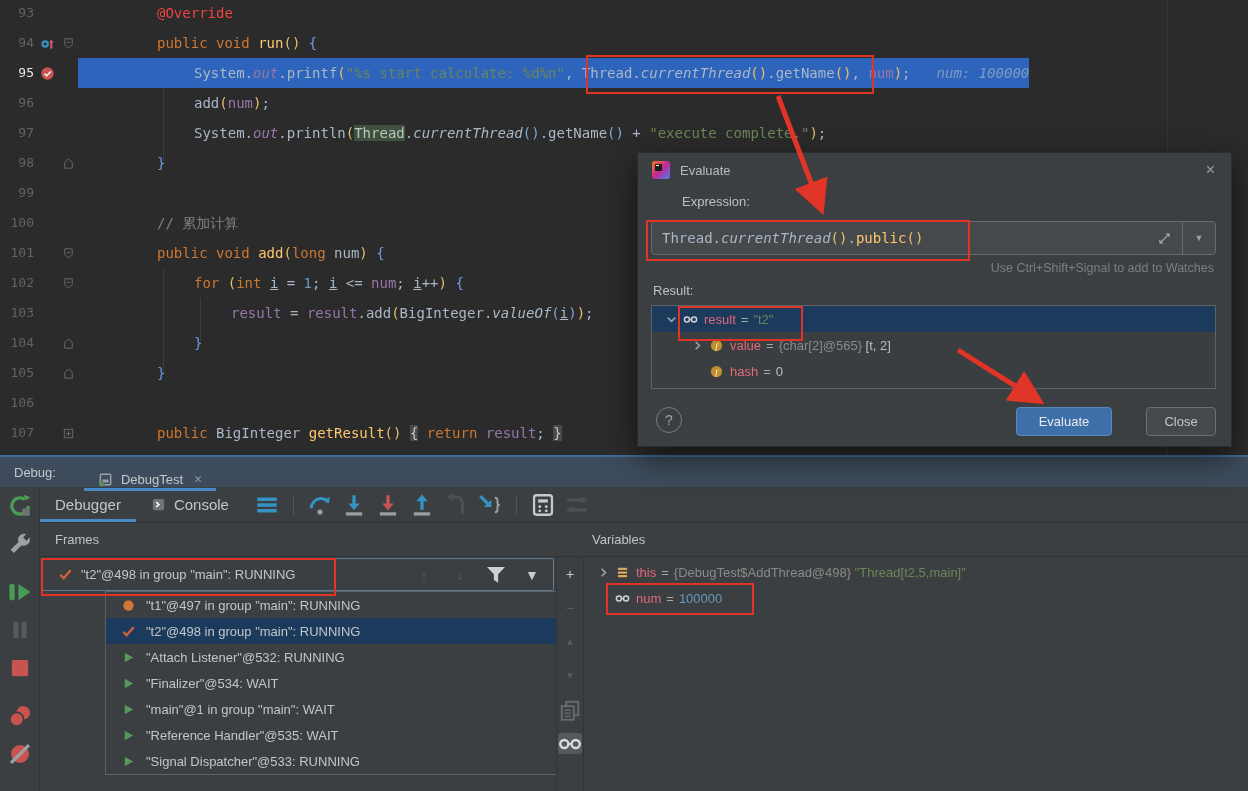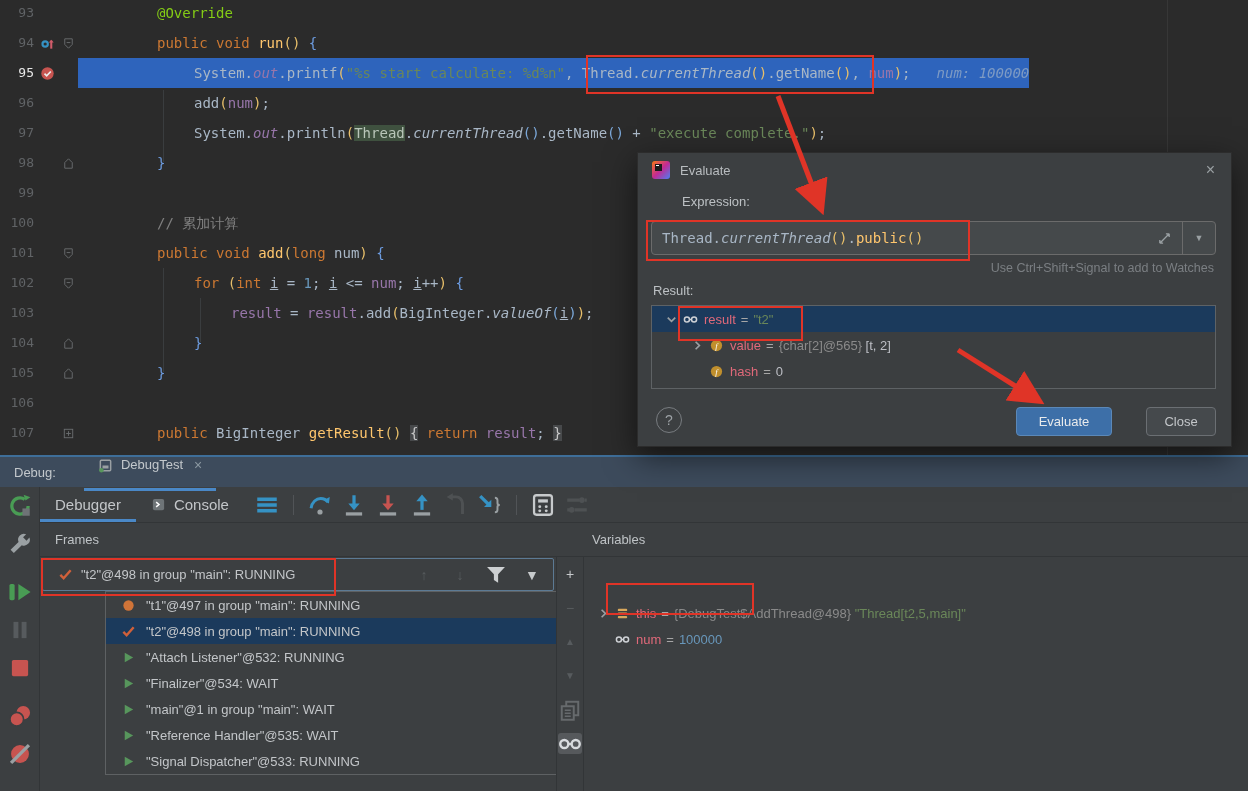--- a/index.html
+++ b/index.html
@@ -14,42 +14,42 @@
   .gutter{width:78px;flex:none;display:flex;align-items:center;}
   .ln{width:34px;text-align:right;color:#606366;font-size:13px;}
   .ln.cur{color:#e8e8e8;}
   .gslot{width:26px;display:flex;justify-content:center;align-items:center;}
   .fslot{width:16px;display:flex;justify-content:center;align-items:center;}
   .lbody{flex:1;}
   .line.exec .lbody{background:var(--exec-blue,#2e64bc);}
   .hint{font-style:italic;color:#7e9bc4;margin-left:26px;}
   
   .sg{display:inline;}
-  .pl{color:#a9b7c6}.kw{color:#cc7832}.ann{color:#84cc16}.decl{color:#ffc66d}
+  .pl{color:#a9b7c6}.kw{color:#cc7832}.ann{color:#ef4444}.decl{color:#ffc66d}
   .str{color:#6a8759}.cmt{color:#808080}.fld{color:#9876aa}
   .sf{color:#9876aa;font-style:italic}.sm{color:#a9b7c6;font-style:italic}
   .num{color:#6897bb}.p1{color:#e8bf6a}.p2{color:#7ba7d8}.br{color:#6d9ce0}
   .und{color:#a9b7c6;text-decoration:underline}
   .hlg{color:#b9c6b9;background:rgba(95,140,95,.4)}
   .brh{color:#c7c7c7;background:#47494b}
   .ref{color:#8a8a8a}.pl2{color:#bcbec4}
   
   .icon{display:inline-flex;width:16px;height:16px;align-items:center;justify-content:center;flex:none;}
   .icon svg{width:15px;height:15px;display:block;}
   .tbtn{width:26px;height:26px;display:flex;align-items:center;justify-content:center;border-radius:3px;color:#c7cacc;font-size:14px;}
   .tbtn.disabled{opacity:.55;color:#6e7376;}
   .tbtn.small{font-size:10px;}
   .tbtn.active{background:#56595c;color:#d8dbde;}
   .vsep{width:1px;height:20px;background:#515457;margin:0 5px;flex:none;}
   
   .debug-panel{position:absolute;left:0;top:455px;width:1248px;height:336px;background:#3c3f41;}
   .dbg-hdr{position:absolute;left:0;top:0;width:100%;height:32px;background:#3d4b5c;border-top:2px solid #3e6e99;
            display:flex;align-items:center;box-sizing:border-box;font-size:13px;color:#c3c8cc;}
   .dbg-hdr-label{margin-left:14px;}
-  .hdr-tab{margin-left:28px;height:100%;display:flex;align-items:flex-start;gap:7px;padding:4px 14px;position:relative;}
+  .hdr-tab{margin-left:28px;height:100%;display:flex;align-items:flex-end;gap:7px;padding:4px 14px;position:relative;}
   .hdr-tab .tabline{position:absolute;left:0;right:0;bottom:0;height:3px;background:var(--tab-blue,#4a88c7);}
   .hdr-tab .x{color:#8b98a1;font-size:14px;margin-left:4px;}
   .dbg-toolbar{position:absolute;left:40px;top:32px;right:0;height:36px;display:flex;align-items:center;border-bottom:1px solid #323537;box-sizing:border-box;}
   .dbg-tab{height:100%;display:flex;align-items:center;gap:7px;padding:0 15px;font-size:15px;color:#c3c6c9;position:relative;}
   .dbg-tab .tabline{position:absolute;left:0;right:0;bottom:0;height:3px;background:var(--tab-blue,#4a88c7);}
   #dbg-icons{display:flex;align-items:center;gap:8px;margin-left:10px;}
   .left-col{position:absolute;left:0;top:32px;width:40px;bottom:0;border-right:1px solid #323537;box-sizing:border-box;
             display:flex;flex-direction:column;align-items:center;padding-top:6px;gap:12px;}
   .left-col .tbtn.gap{margin-top:10px;}
   .hdr-row{position:absolute;left:40px;top:68px;right:0;height:34px;border-bottom:1px solid #323537;box-sizing:border-box;font-size:13px;color:#bfc3c6;}
@@ -62,21 +62,21 @@
   .selector .sel-icon{margin-left:14px;margin-right:8px;}
   .selector .controls{margin-left:auto;display:flex;align-items:center;gap:10px;margin-right:8px;}
   .popup{position:absolute;left:65px;top:34px;width:452px;background:#3c3f41;border:1px solid #5e6163;box-sizing:border-box;}
   .thread-row{height:26px;display:flex;align-items:center;gap:10px;padding-left:14px;font-size:13px;color:#c3c6c9;}
   .thread-row.sel{background:var(--sel-navy,#1b3a5c);}
   
   .wstrip{position:absolute;left:556px;top:102px;width:28px;bottom:0;border-left:1px solid #323537;border-right:1px solid #323537;
           box-sizing:border-box;display:flex;flex-direction:column;align-items:center;padding-top:6px;gap:13px;}
   .wstrip .tbtn{width:24px;height:21px;}
   
-  .vars{position:absolute;left:584px;top:102px;right:0;bottom:0;padding-top:2px;margin-top:41px;}
+  .vars{position:absolute;left:584px;top:102px;right:0;bottom:0;padding-top:2px;}
   .tree-row{height:26px;display:flex;align-items:center;font-size:13px;color:#bfc3c6;}
   .tree-row .chev{width:22px;display:flex;justify-content:center;flex:none;}
   .tree-row .nm{color:var(--name-pink,#e0697a);margin:0 0 0 6px;}
   .tree-row .eq{color:#a6a6a6;margin:0 5px;}
   .tree-row.sel{background:var(--sel-navy,#1b3a5c);}
   
   .dialog{position:absolute;left:637px;top:152px;width:595px;height:295px;background:#3c3f41;border:1px solid #2c2c2c;
           box-shadow:0 10px 30px rgba(0,0,0,.55);z-index:20;box-sizing:border-box;font-size:13px;}
   .dlg-title{position:absolute;left:0;top:0;right:0;height:34px;display:flex;align-items:center;color:#b8bcbf;}
   .idea-logo{width:18px;height:18px;border-radius:3px;margin:0 10px 0 14px;

